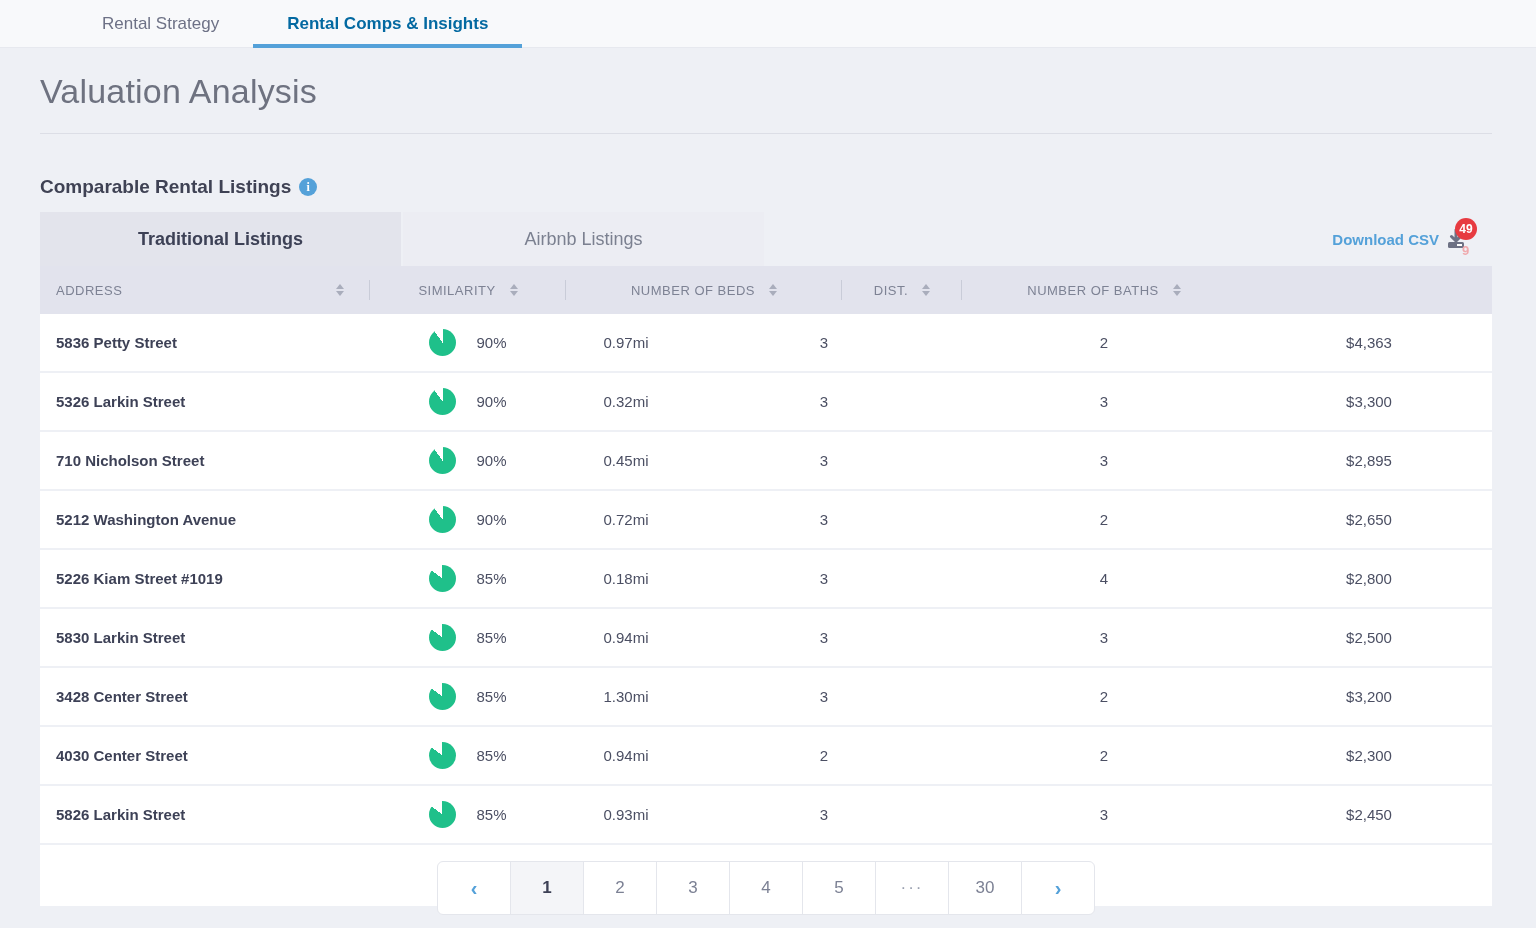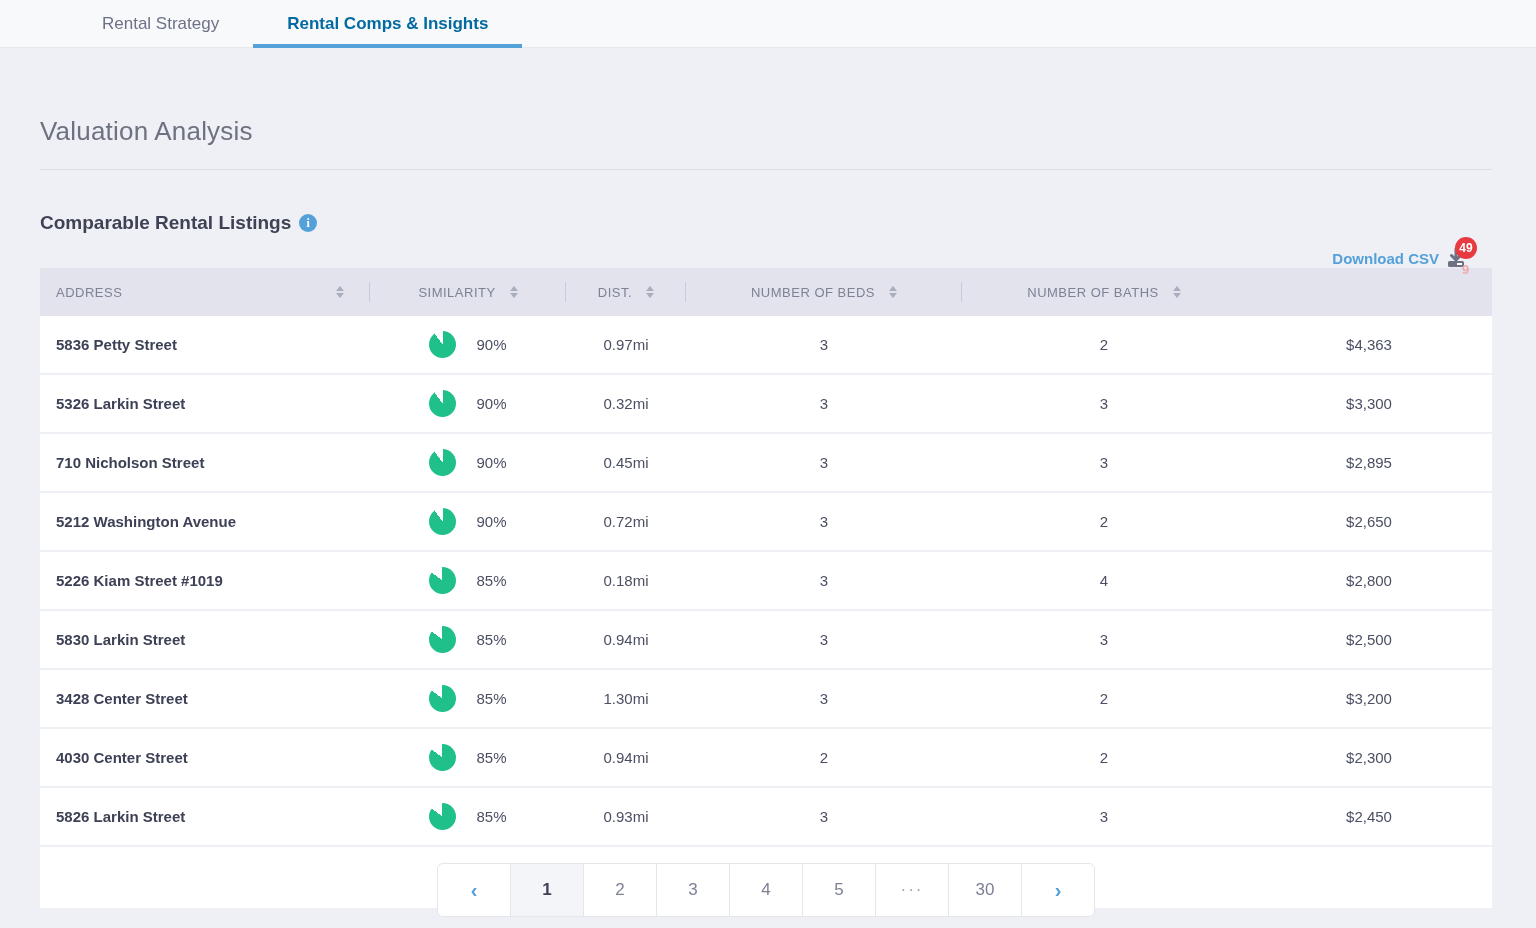--- a/index.html
+++ b/index.html
@@ -21,21 +21,21 @@
   }
   .top-tab.active { color:#0369a1; font-weight:700; }
   .top-tab .indicator {
     position:absolute; left:0; right:0; bottom:-1px; height:4px;
     background:var(--accent-blue,#54a1d9); display:none;
   }
   .top-tab.active .indicator { display:block; }
   
   .main { padding:0 44px 0 40px; }
   .page-title {
-    margin-top:68px; font-size:26px; font-weight:400; color:#6e7280;
+    margin-top:24px; font-size:34px; font-weight:400; color:#6e7280;
     letter-spacing:.2px;
   }
   .rule { margin-top:22px; border:none; border-top:1px solid #dcdee6; }
   .section-row { margin-top:42px; display:flex; align-items:center; gap:8px; }
   .section-title { font-size:19px; font-weight:700; color:#3f4254; }
   .info-icon {
     width:18px; height:18px; border-radius:50%;
     background:var(--accent-blue,#54a1d9); color:#fff;
     font-size:12px; font-weight:700; font-family:"Liberation Serif",serif;
     display:flex; align-items:center; justify-content:center; cursor:pointer;
@@ -115,20 +115,24 @@
 <div class="main">
   <div class="page-title">Valuation Analysis</div>
   <hr class="rule">
 
   <div class="section-row">
     <span class="section-title">Comparable Rental Listings</span>
     <span class="info-icon">i</span>
   </div>
 
   <div class="tabs-row">
+    <div class="listing-tabs">
+        <div class="listing-tab active">Traditional Listings</div>
+        <div class="listing-tab">Airbnb Listings</div>
+      </div>
     <div class="spacer"></div>
     <div class="download-wrap">
       <span class="download-label">Download CSV</span>
       <span class="dl-icon-wrap">
         <svg width="20" height="20" viewBox="0 0 20 20">
           <path d="M10 1 L10 10 M10 12 L5.5 7.5 M10 12 L14.5 7.5" stroke="#6d7184" stroke-width="3" fill="none" stroke-linecap="round"></path>
           <rect x="2" y="13" width="16" height="6" rx="1.5" fill="#6d7184"></rect>
           <rect x="11" y="15" width="5" height="2" fill="#ffffff"></rect>
         </svg>
         <span class="badge">49</span>
@@ -146,29 +150,29 @@
             <span class="dn"></span>
           </span>
         </div>
         <div class="th" style="width: 196px;">
           <span>SIMILARITY</span>
           <span class="sort">
             <span class="up"></span>
             <span class="dn"></span>
           </span>
         </div>
+        <div class="th" style="width: 276px;">
+          <span>NUMBER OF BEDS</span>
+          <span class="sort">
+            <span class="up"></span>
+            <span class="dn"></span>
+          </span>
+        </div>
         <div class="th" style="width: 120px;">
           <span>DIST.</span>
-          <span class="sort">
-            <span class="up"></span>
-            <span class="dn"></span>
-          </span>
-        </div>
-        <div class="th" style="width: 276px;">
-          <span>NUMBER OF BEDS</span>
           <span class="sort">
             <span class="up"></span>
             <span class="dn"></span>
           </span>
         </div>
         <div class="th" style="width: 284px;">
           <span>NUMBER OF BATHS</span>
           <span class="sort">
             <span class="up"></span>
             <span class="dn"></span>

